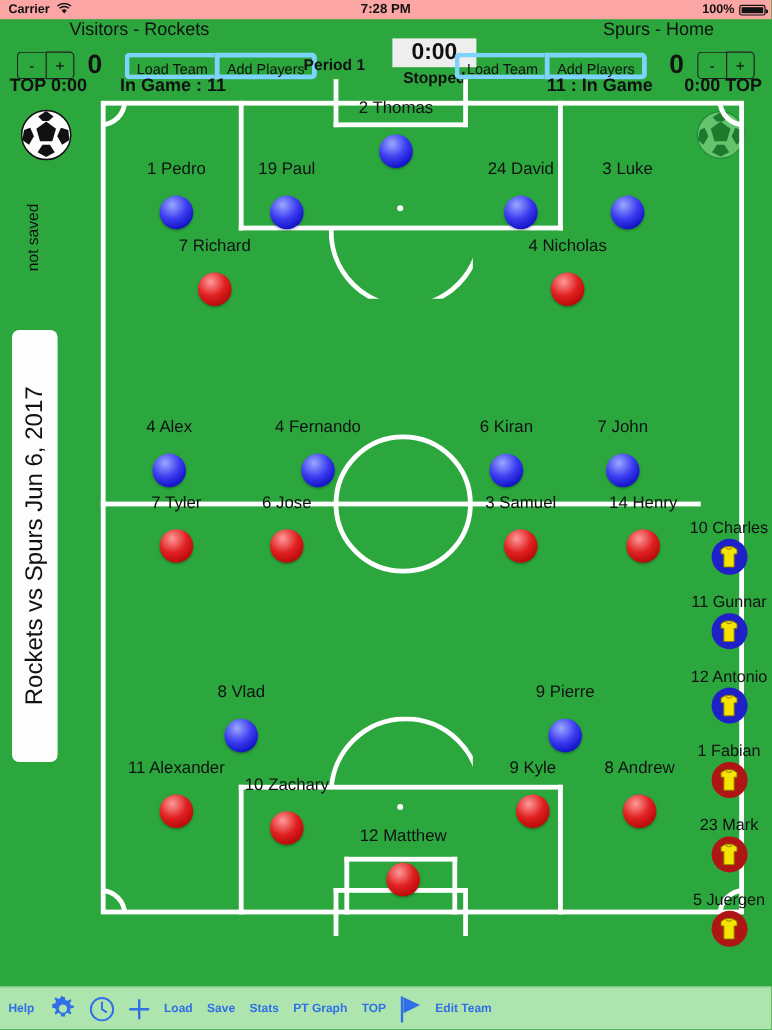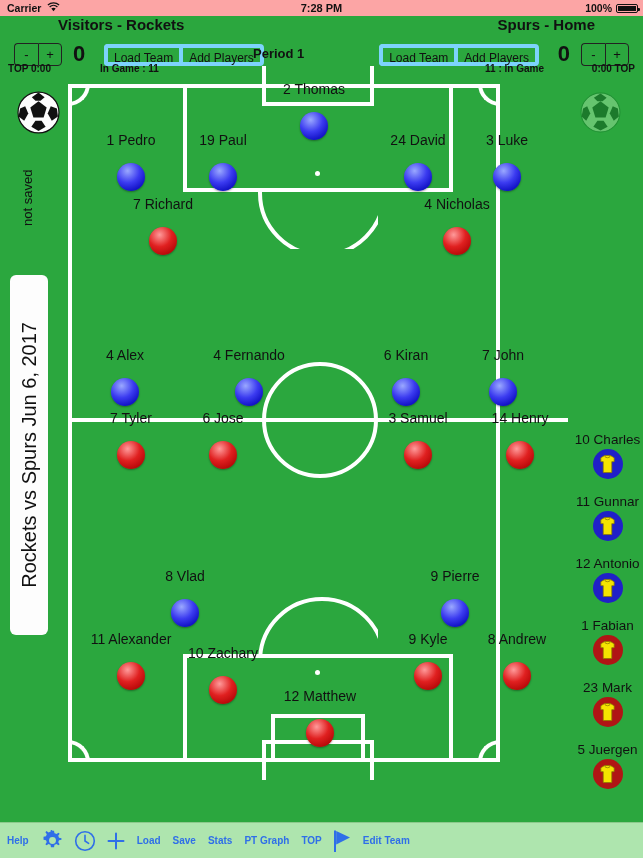--- a/index.html
+++ b/index.html
@@ -21,21 +21,21 @@
   #status-bar .wifi { position:absolute; left:47px; top:2px; font-size:11px; }
   #status-bar .clock { position:absolute; left:0; right:0; top:2px; text-align:center; font-size:11px; font-weight:700;}
   #status-bar .batt-pct { position:absolute; right:31px; top:2px; }
   #status-bar .batt-icon { position:absolute; right:5px; top:4px; width:22px; height:9px;
      border:1px solid #111; border-radius:2px; }
   #status-bar .batt-icon::before{ content:""; position:absolute; left:1px; top:1px; bottom:1px; right:1px; background:#111;}
   #status-bar .batt-icon::after{ content:""; position:absolute; right:-3px; top:2.5px; width:2px; height:3px; background:#111; border-radius:0 1px 1px 0;}
 
   
   #header { position:absolute; left:0; top:16px; width:643px; height:46px; }
-  .team-title { position:absolute; top:0px; font-size:15px; font-weight:bold; color:#111; white-space:nowrap;}
+  .team-title { position:absolute; top:0px; font-size:15px; font-weight:normal; color:#111; white-space:nowrap;}
   #visitor-title { left:58px; }
   #home-title { right:48px; }
 
   .pm-group { position:absolute; top:27px; display:flex; }
   .pm-btn {
     width:24px; height:23px; border:1px solid #222; background:transparent;
     color:#111; font-size:13px; line-height:21px; text-align:center; font-weight:500;
   }
   .pm-btn.first { border-radius:4px 0 0 4px; border-right:none; }
   .pm-btn.last  { border-radius:0 4px 4px 0; }
@@ -59,21 +59,21 @@
   #period-label { position:absolute; left:253px; top:30px; font-size:13px; font-weight:bold; color:#111; }
   #timer-wrap { position:absolute; left:327px; top:16px; width:70px; text-align:center;}
   #timer-value {
     background:#eeeeee; color:#111; font-size:19px; font-weight:bold;
     line-height:24px; height:24px; letter-spacing:0px;
   }
   #timer-state { font-size:13px; font-weight:bold; color:#111; margin-top:1px;}
 
   
   #info-row { position:absolute; left:0; top:63px; width:643px; height:18px;
-     font-size:10px; font-weight:bold; color:#111;}
+     font-size:15px; font-weight:bold; color:#111;}
   #info-row span { position:absolute; top:0; white-space:nowrap;}
   #top-left-time { left:8px; }
   #ingame-left { left:100px; }
   #ingame-right { right:99px; }
   #top-right-time { right:8px; }
 
   
   #ball-left { position:absolute; left:16px; top:90px; width:45px; height:45px; }
   #ball-right { position:absolute; left:578px; top:90px; width:45px; height:45px; }
   #not-saved {
@@ -86,21 +86,21 @@
     position:absolute; left:10px; top:275px; width:38px; height:360px;
     background:#fdfdfd; border-radius:6px;
     display:flex; align-items:center; justify-content:center;
   }
   #game-title {
     writing-mode:vertical-rl; transform:rotate(180deg);
     font-size:20px; color:#111; white-space:nowrap;
   }
 
   
-  #pitch { position:absolute; left:68px; top:84px; width:432px; height:678px;text-align:center; }
+  #pitch { position:absolute; left:84px; top:84px; width:536px; height:678px;text-align:center; }
   #pitch-border { position:absolute; inset:0; border:4px solid #fff; }
   #halfway { left:0; top:334px; width:500px; height:4px; background:#fff; position:absolute;}
   #center-circle {
     position:absolute; left:194px; top:278px; width:116px; height:116px;
     border:4px solid #fff; border-radius:50%;
   }
   .penalty-box { position:absolute; border:4px solid #fff; border-top:none; }
   #pen-top { left:115px; top:0px; width:270px; height:108px; }
   #pen-bottom { left:115px; bottom:0px; width:270px; height:108px; border-top:4px solid #fff; border-bottom:none;}
   .goal-box { position:absolute; border:4px solid #fff; }
@@ -196,20 +196,24 @@
     <div class="pm-btn first">-</div>
     <div class="pm-btn last">+</div>
   </div>
   <div class="score" id="visitor-score">0</div>
   <div class="tm-group" id="visitor-tm">
     <div class="tm-btn first">Load Team</div>
     <div class="tm-btn last">Add Players</div>
   </div>
 
   <div id="period-label">Period 1</div>
+  <div id="timer-wrap">
+    <div id="timer-value">0:00</div>
+    <div id="timer-state">Stopped</div>
+  </div>
 
   <div class="tm-group" id="home-tm">
     <div class="tm-btn first">Load Team</div>
     <div class="tm-btn last">Add Players</div>
   </div>
   <div class="score" id="home-score">0</div>
   <div class="pm-group" id="home-pm">
     <div class="pm-btn first">-</div>
     <div class="pm-btn last">+</div>
   </div>

